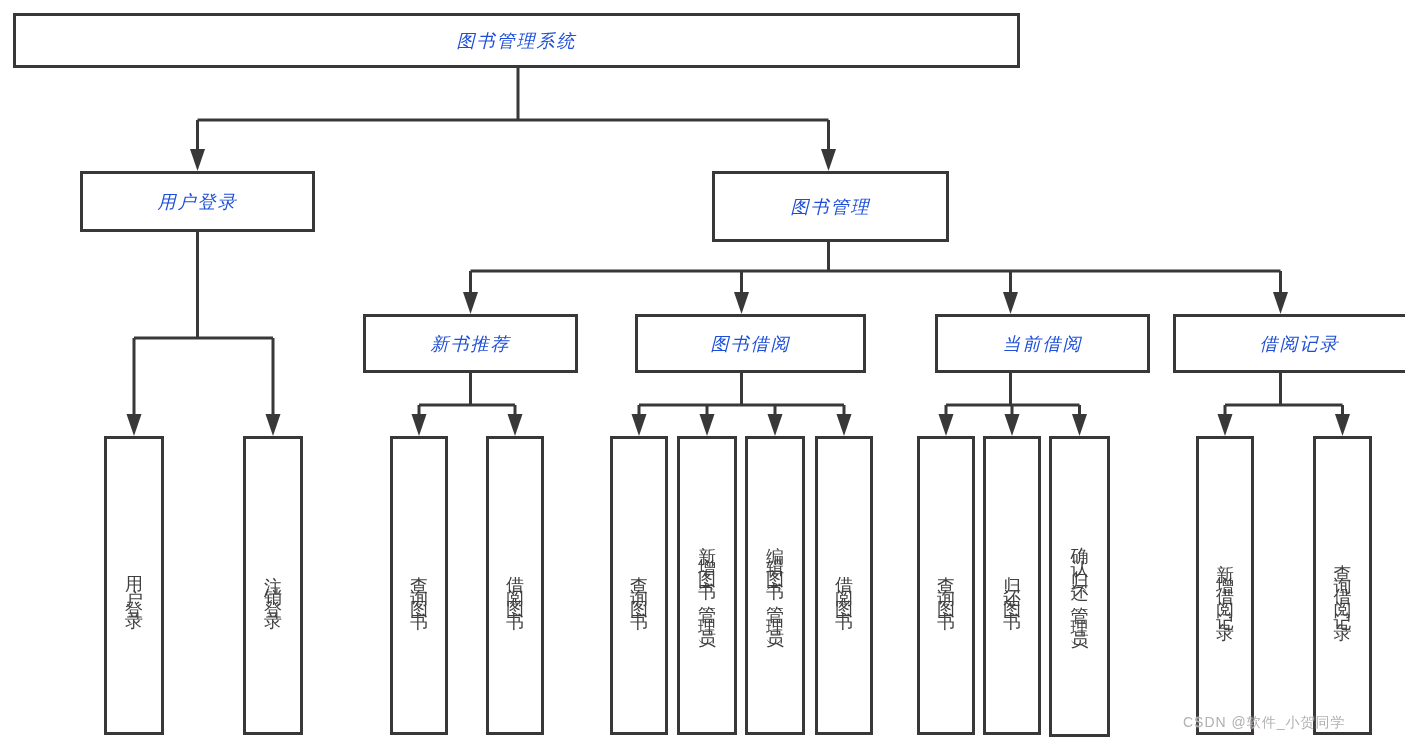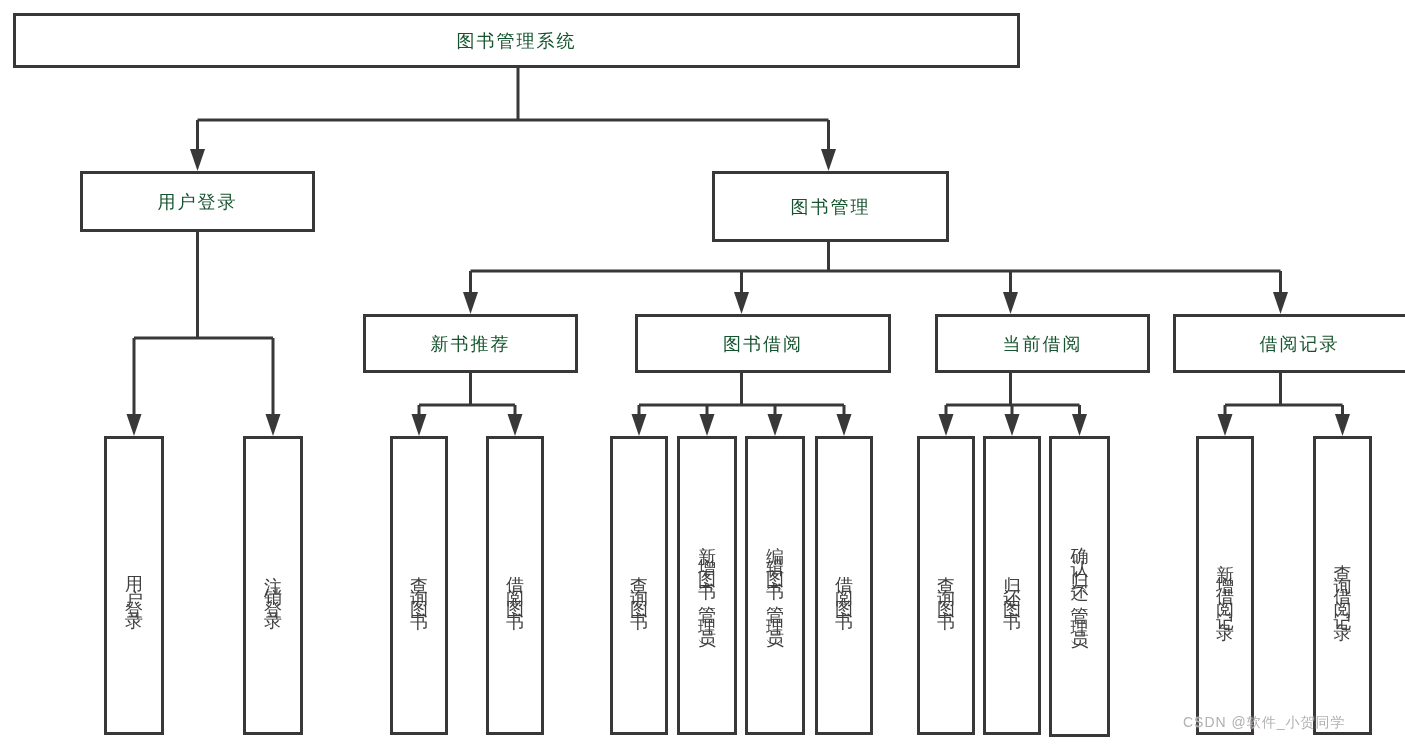--- a/index.html
+++ b/index.html
@@ -34,21 +34,22 @@
     background: #ffffff;
     display: flex;
     align-items: center;
     justify-content: center;
     z-index: 1;
   }
   .h-label {
     font-size: 18px;
     letter-spacing: 2px;
     white-space: nowrap;
-    color: #14532d;
+    color: #1d4ed8;
+    font-style: italic;
   }
   .v-label {
     writing-mode: vertical-lr;
     text-orientation: mixed;
     font-size: 18px;
     line-height: 1;
     letter-spacing: 12px;
     white-space: nowrap;
     color: #3f3f3f;
   }
@@ -126,21 +127,21 @@
   <div class="node" style="left:80px; top:171px; width:235px; height:61px;">
     <span class="h-label">用户登录</span>
   </div>
   <div class="node" style="left:712px; top:171px; width:237px; height:71px;">
     <span class="h-label">图书管理</span>
   </div>
 
   <div class="node" style="left:363px; top:314px; width:215px; height:59px;">
     <span class="h-label">新书推荐</span>
   </div>
-  <div class="node" style="left:635px; top:314px; width:256px; height:59px;">
+  <div class="node" style="left:635px; top:314px; width:231px; height:59px;">
     <span class="h-label">图书借阅</span>
   </div>
   <div class="node" style="left:935px; top:314px; width:215px; height:59px;">
     <span class="h-label">当前借阅</span>
   </div>
   <div class="node" style="left:1173px; top:314px; width:253px; height:59px;">
     <span class="h-label">借阅记录</span>
   </div>
 
   <div class="node" style="left:104px; top:436px; width:60px; height:299px;">

